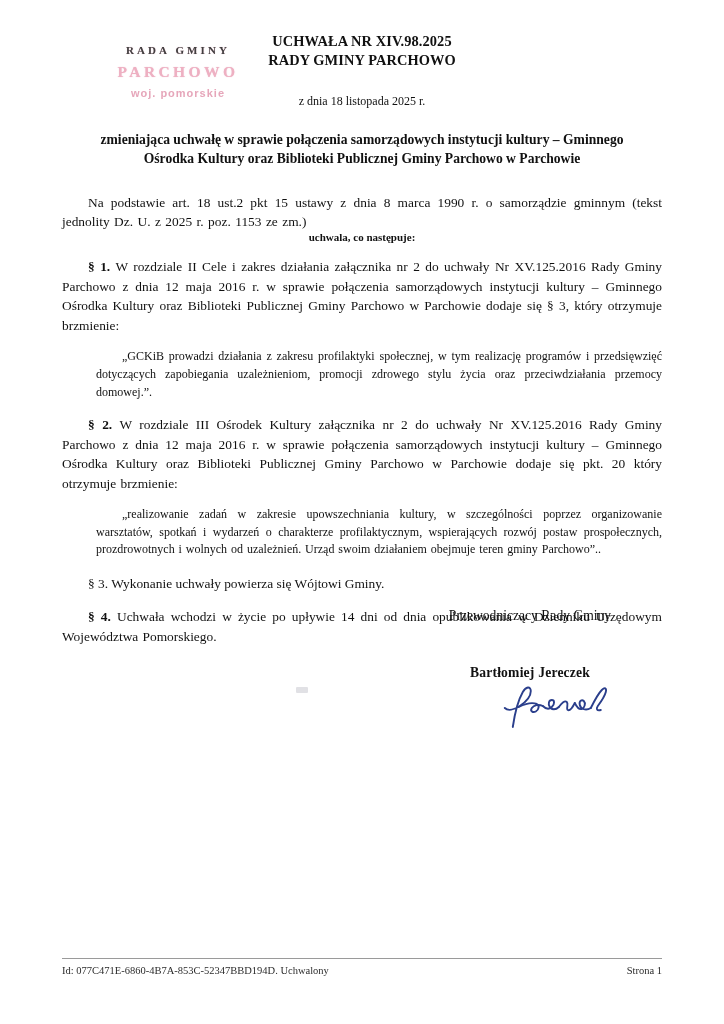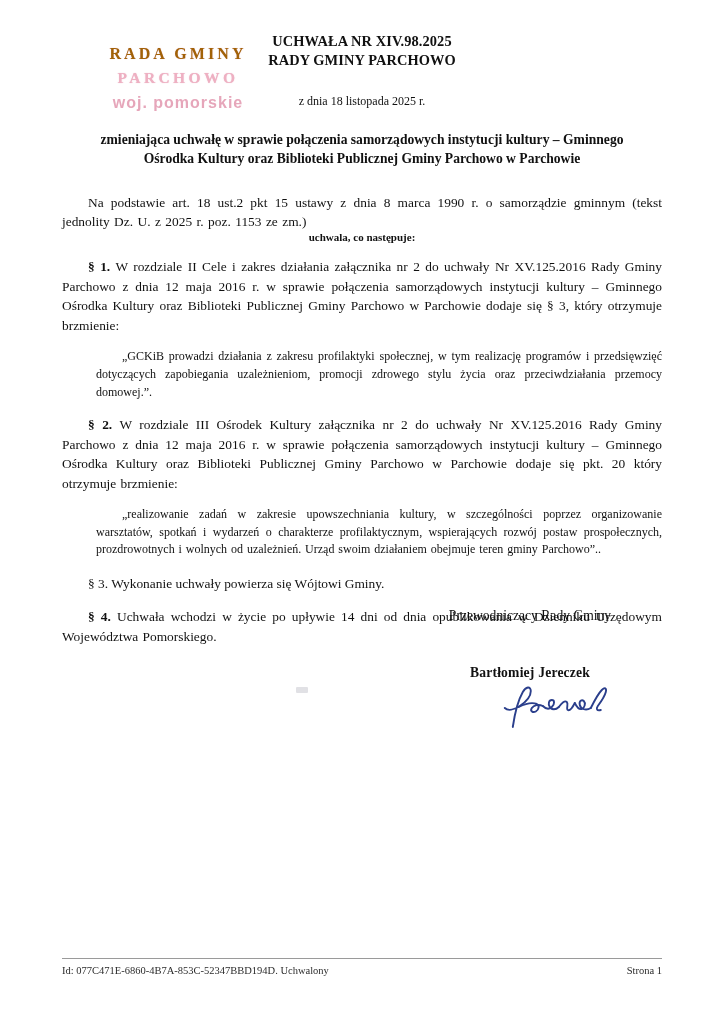--- a/index.html
+++ b/index.html
@@ -25,36 +25,36 @@
   .stamp {
     position: absolute;
     left: 58px;
     top: 44px;
     width: 240px;
     text-align: center;
     line-height: 1.25;
     user-select: none;
   }
   .stamp-line1 {
-    font-size: 16px;
+    font-size: 11px;
     font-weight: bold;
     letter-spacing: 3.1px;
-    color: #a16207;
+    color: #404040;
     text-shadow: 0 0 1px rgba(220,130,160,0.55);
   }
   .stamp-line2 {
     font-size: 15.5px;
     font-weight: bold;
     letter-spacing: 3.4px;
     color: #eeb0c2;
     margin-top: 4px;
     text-shadow: 0 0 1px rgba(220,130,160,0.5);
   }
   .stamp-line3 {
-    font-size: 16px;
+    font-size: 11px;
     font-weight: bold;
     letter-spacing: 1.0px;
     color: #e6a6ba;
     margin-top: 6px;
     font-family: "Liberation Sans", sans-serif;
   }
 
   
   .doc {
     position: absolute;

